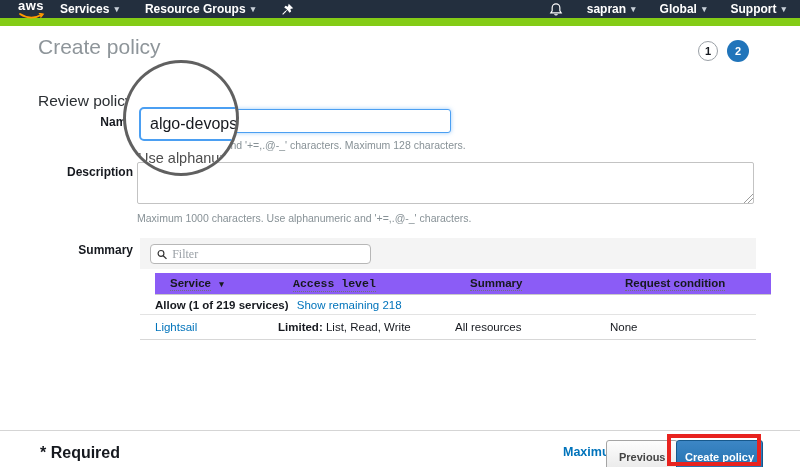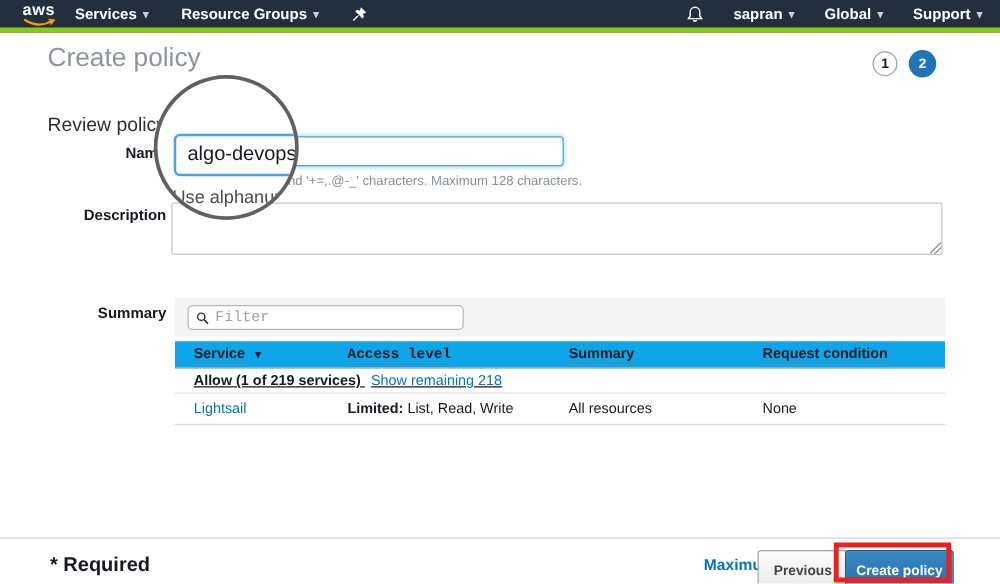--- a/index.html
+++ b/index.html
@@ -1,21 +1,21 @@
 <!DOCTYPE html>
 <html><head>
 <meta charset="utf-8">
 <style>
   * { box-sizing: border-box; margin: 0; padding: 0; }
   body { font-family: "Liberation Sans", sans-serif; background: #fff; }
   .screen { position: relative; width: 800px; height: 467px; background: #fff; overflow: hidden; }
 
   
   .nav { position: absolute; top: 0; left: 0; width: 800px; height: 26px;
-         background: #232f3e; border-bottom: 4px solid #84cc16;
+         background: #232f3e; border-bottom: 8px solid #84cc16;
          display: flex; align-items: center; }
   .nav-logo { margin-left: 18px; position: relative; width: 30px; height: 20px; cursor: pointer; }
   .nav-logo .aws-txt { color: #fff; font-weight: bold; font-size: 13px; letter-spacing: .5px; line-height: 14px; }
   .nav-item { color: #fff; font-size: 12px; font-weight: bold; display: flex; align-items: center; cursor: pointer; }
   .nav-item .caret { color: #c9d1d9; font-size: 9px; margin-left: 5px; }
   .ni-services { margin-left: 12px; }
   .ni-rg { margin-left: 26px; }
   .ni-pin { margin-left: 26px; }
   .nav-right { margin-left: auto; display: flex; align-items: center; }
   .nav-right .nav-item { margin-left: 24px; }
@@ -62,35 +62,35 @@
                  padding-left: 9px; font-size: 16px; color: #16191f; white-space: nowrap; }
   .loupe-cursor { display: inline-block; width: 1.5px; height: 19px; background: #222; margin-left: 1px; }
   .loupe-caption { position: absolute; left: 12px; top: 87px; font-size: 14.5px; color: #4d4d4d; white-space: nowrap; }
 
   
   .filter-panel { position: absolute; left: 140px; top: 238px; width: 616px; height: 31px; background: #f4f4f4; }
   .filter-box { position: absolute; left: 10px; top: 6px; width: 221px; height: 20px;
                 background: #fff; border: 1px solid #b7b7b7; border-radius: 4px;
                 display: flex; align-items: center; padding: 0 6px; }
   .filter-box input { border: none; outline: none; font-size: 12px; width: 100%; margin-left: 5px;
-                      font-family: Liberation Mono, monospace; color: #16191f; }
+                      font-family: Liberation Serif, serif; color: #16191f; }
   .filter-box input::placeholder { color: #9aa0a6; }
 
-  .thead { position: absolute; left: 140px; top: 273px; width: 616px; height: 22px;
-           background: #0ea5e9; border-bottom: 1px solid #c9c9c9; }
+  .thead { position: absolute; left: 155px; top: 273px; width: 616px; height: 22px;
+           background: #8b5cf6; border-bottom: 1px solid #c9c9c9; }
   .th { position: absolute; top: 4px; font-size: 11.5px; font-weight: bold; color: #16191f; cursor: pointer; }
   .th .th-text { border-bottom: 1px dotted #6f7479; padding-bottom: 1px; }
   .th-service { left: 15px; }
   .th-access { left: 138px; font-family: Liberation Mono, monospace; }
   .th-resource { left: 315px; }
   .th-request { left: 470px; }
   .sort-caret { font-size: 9px; color: #16191f; margin-left: 5px; }
 
   .trow { position: absolute; left: 140px; width: 616px; font-size: 11.5px; color: #16191f; }
-  .row-group { top: 295px; height: 20px; line-height: 20px; border-bottom: 1px solid #e3e3e3; padding-left: 15px; text-decoration: underline; }
+  .row-group { top: 295px; height: 20px; line-height: 20px; border-bottom: 1px solid #e3e3e3; padding-left: 15px; }
   .row-group .grp-bold { font-weight: bold; }
   .link { color: #0073bb; cursor: pointer; text-decoration: none; }
   .row-group .link { margin-left: 5px; }
   .row-data { top: 315px; height: 25px; line-height: 25px; border-bottom: 1px solid #d7d7d7; }
   .cell { position: absolute; top: 0; }
   .c-service { left: 15px; }
   .c-access { left: 138px; }
   .c-resource { left: 315px; }
   .c-request { left: 470px; }
   .bold { font-weight: bold; }
@@ -167,20 +167,21 @@
 
   <div class="section-title">Review policy</div>
 
   <div class="fld-label lbl-name">Name</div>
   <input class="name-input" type="text" value="algo-devops" style="">
   <div class="helper helper-name">Use alphanumeric and '+=,.@-_' characters. Maximum 128 characters.</div>
 
   <div class="fld-label lbl-desc">Description</div>
   <textarea class="desc-area" value="" style=""></textarea>
   <div class="resize-grip"></div>
+  <div class="helper helper-desc">Maximum 1000 characters. Use alphanumeric and '+=,.@-_' characters.</div>
 
   <div class="loupe">
     <div class="loupe-input">
       <span>algo-devops</span>
       <span class="loupe-cursor"></span>
     </div>
     <div class="loupe-caption">Use alphanumeric</div>
   </div>
 
   <div class="fld-label lbl-summary">Summary</div>

